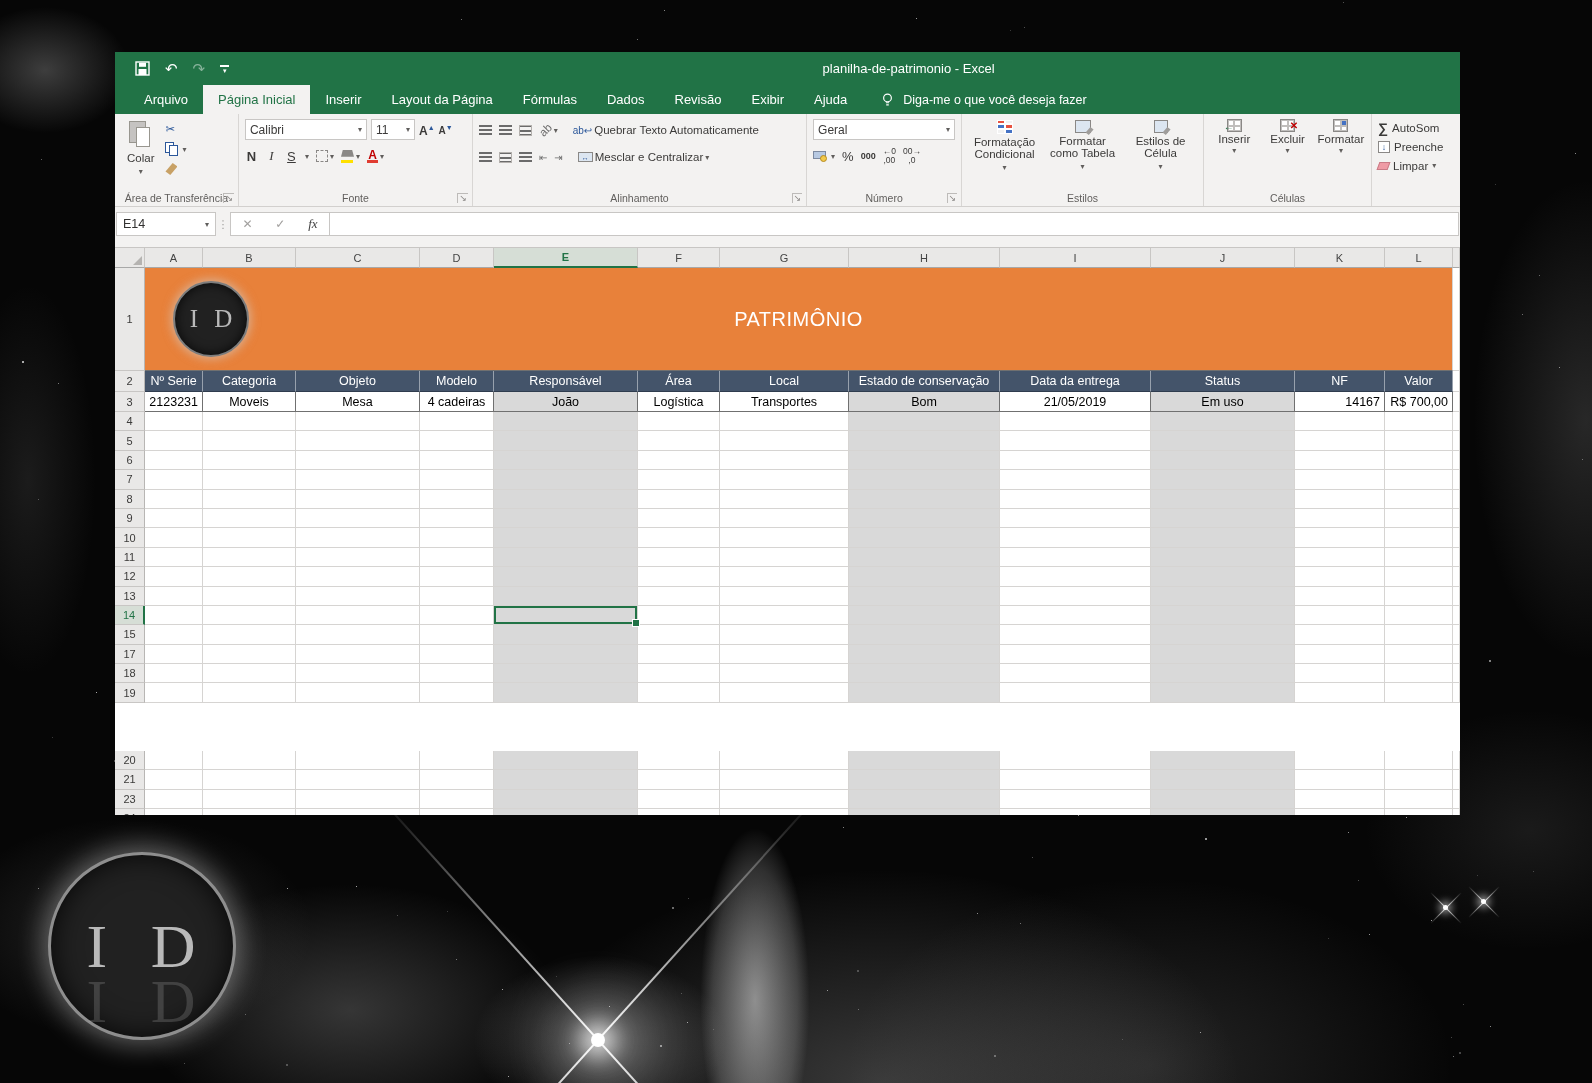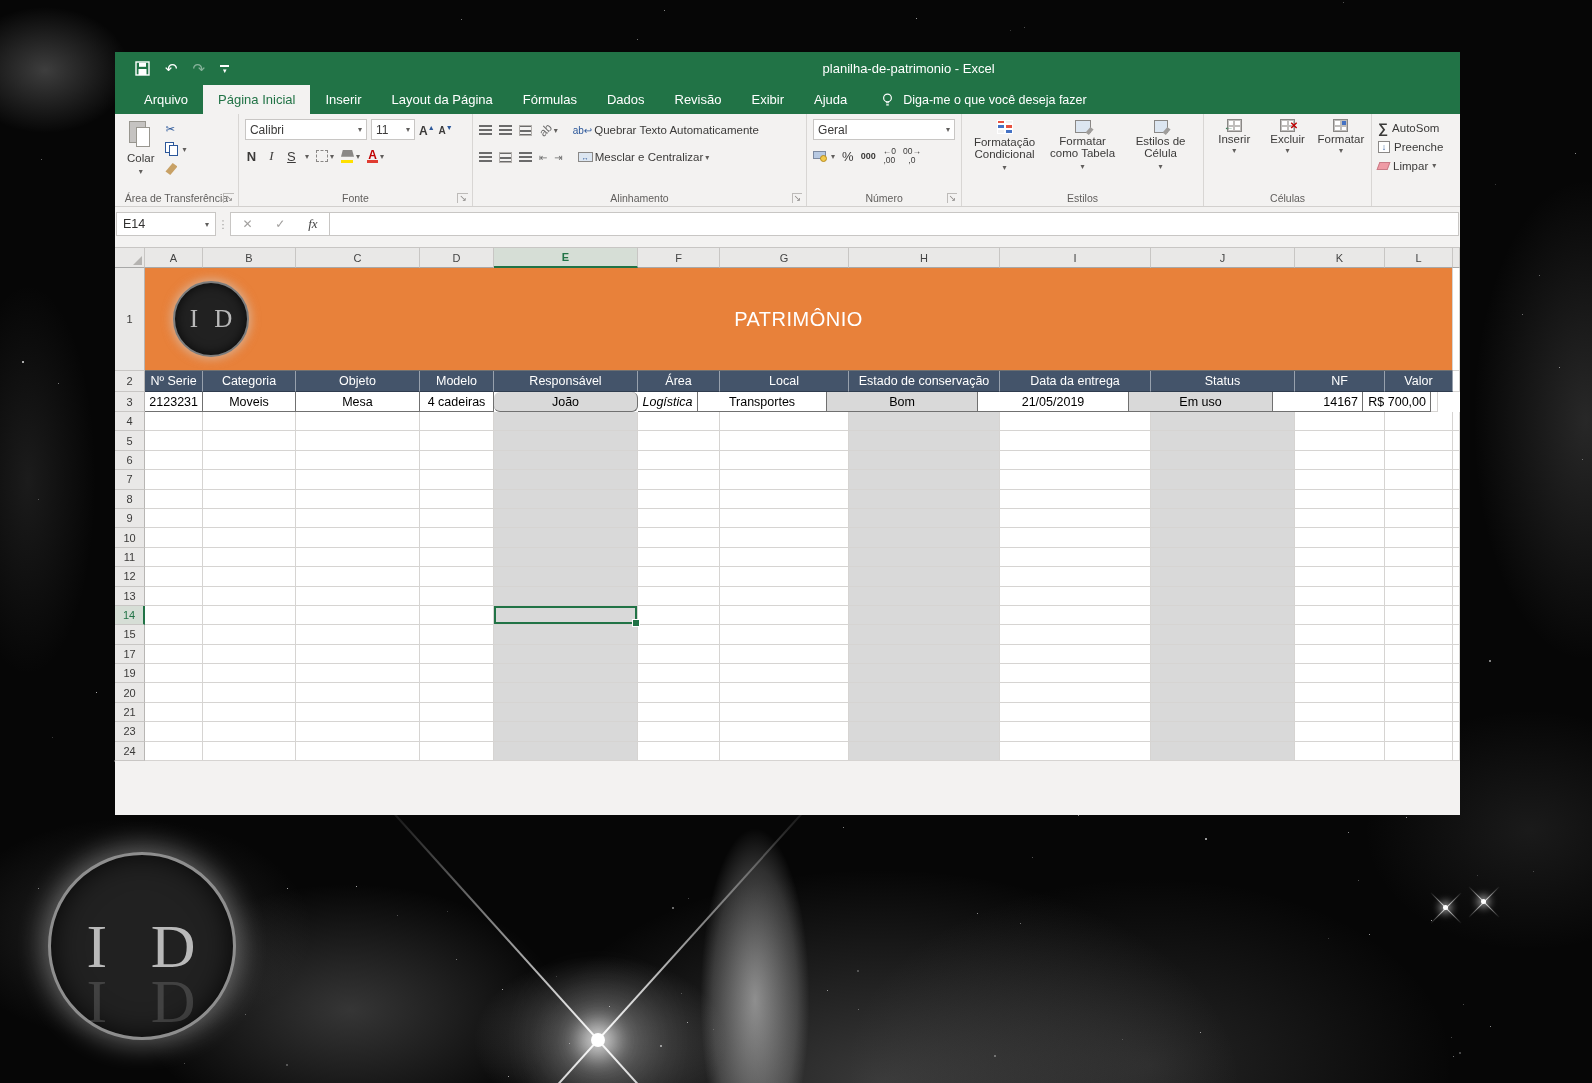--- a/index.html
+++ b/index.html
@@ -654,22 +654,22 @@
           <div class="cell thdr" style="width: 90px;">NF</div>
           <div class="cell thdr" style="width: 68px;">Valor</div>
           <div class="cell" style="width: 7px;"></div>
         </div>
         <div class="row" style="height: 20px;">
           <div class="rh" style="width: 30px;">3</div>
           <div class="cell tdata alr" style="width: 58px;">2123231</div>
           <div class="cell tdata" style="width: 93px;">Moveis</div>
           <div class="cell tdata" style="width: 124px;">Mesa</div>
           <div class="cell tdata" style="width: 74px;">4 cadeiras</div>
-          <div class="cell tdata shade" style="width: 144px; border-radius: 6px;">João</div>
-          <div class="cell tdata" style="width: 60px; font-style: italic;">Logística</div>
+          <div class="cell tdata shade" style="width: 144px;">João</div>
+          <div class="cell tdata" style="width: 82px;">Logística</div>
           <div class="cell tdata" style="width: 129px;">Transportes</div>
           <div class="cell tdata shade" style="width: 151px;">Bom</div>
           <div class="cell tdata" style="width: 151px;">21/05/2019</div>
           <div class="cell tdata shade" style="width: 144px;">Em uso</div>
           <div class="cell tdata alr" style="width: 90px;">14167</div>
           <div class="cell tdata alr" style="width: 68px;">R$ 700,00</div>
           <div class="cell" style="width: 7px;"></div>
         </div>
         <div class="row" style="height: 19.4px;">
           <div class="rh" style="width: 30px;">4</div>
@@ -873,36 +873,52 @@
           <div class="cell" style="width: 82px;"></div>
           <div class="cell" style="width: 129px;"></div>
           <div class="cell shade" style="width: 151px;"></div>
           <div class="cell" style="width: 151px;"></div>
           <div class="cell shade" style="width: 144px;"></div>
           <div class="cell" style="width: 90px;"></div>
           <div class="cell" style="width: 68px;"></div>
           <div class="cell" style="width: 7px;"></div>
         </div>
         <div class="row" style="height: 19.4px;">
+          <div class="rh" style="width: 30px;">18</div>
+          <div class="cell" style="width: 58px;"></div>
+          <div class="cell" style="width: 93px;"></div>
+          <div class="cell" style="width: 124px;"></div>
+          <div class="cell" style="width: 74px;"></div>
+          <div class="cell shade" style="width: 144px;"></div>
+          <div class="cell" style="width: 82px;"></div>
+          <div class="cell" style="width: 129px;"></div>
+          <div class="cell shade" style="width: 151px;"></div>
+          <div class="cell" style="width: 151px;"></div>
+          <div class="cell shade" style="width: 144px;"></div>
+          <div class="cell" style="width: 90px;"></div>
+          <div class="cell" style="width: 68px;"></div>
+          <div class="cell" style="width: 7px;"></div>
+        </div>
+        <div class="row" style="height: 19.4px;">
           <div class="rh" style="width: 30px;">19</div>
           <div class="cell" style="width: 58px;"></div>
           <div class="cell" style="width: 93px;"></div>
           <div class="cell" style="width: 124px;"></div>
           <div class="cell" style="width: 74px;"></div>
           <div class="cell shade" style="width: 144px;"></div>
           <div class="cell" style="width: 82px;"></div>
           <div class="cell" style="width: 129px;"></div>
           <div class="cell shade" style="width: 151px;"></div>
           <div class="cell" style="width: 151px;"></div>
           <div class="cell shade" style="width: 144px;"></div>
           <div class="cell" style="width: 90px;"></div>
           <div class="cell" style="width: 68px;"></div>
           <div class="cell" style="width: 7px;"></div>
         </div>
-        <div class="row" style="height: 19.4px;">
+        <div class="row" style="height: 19.4px; margin-top: 48px;">
           <div class="rh" style="width: 30px;">20</div>
           <div class="cell" style="width: 58px;"></div>
           <div class="cell" style="width: 93px;"></div>
           <div class="cell" style="width: 124px;"></div>
           <div class="cell" style="width: 74px;"></div>
           <div class="cell shade" style="width: 144px;"></div>
           <div class="cell" style="width: 82px;"></div>
           <div class="cell" style="width: 129px;"></div>
           <div class="cell shade" style="width: 151px;"></div>
           <div class="cell" style="width: 151px;"></div>

